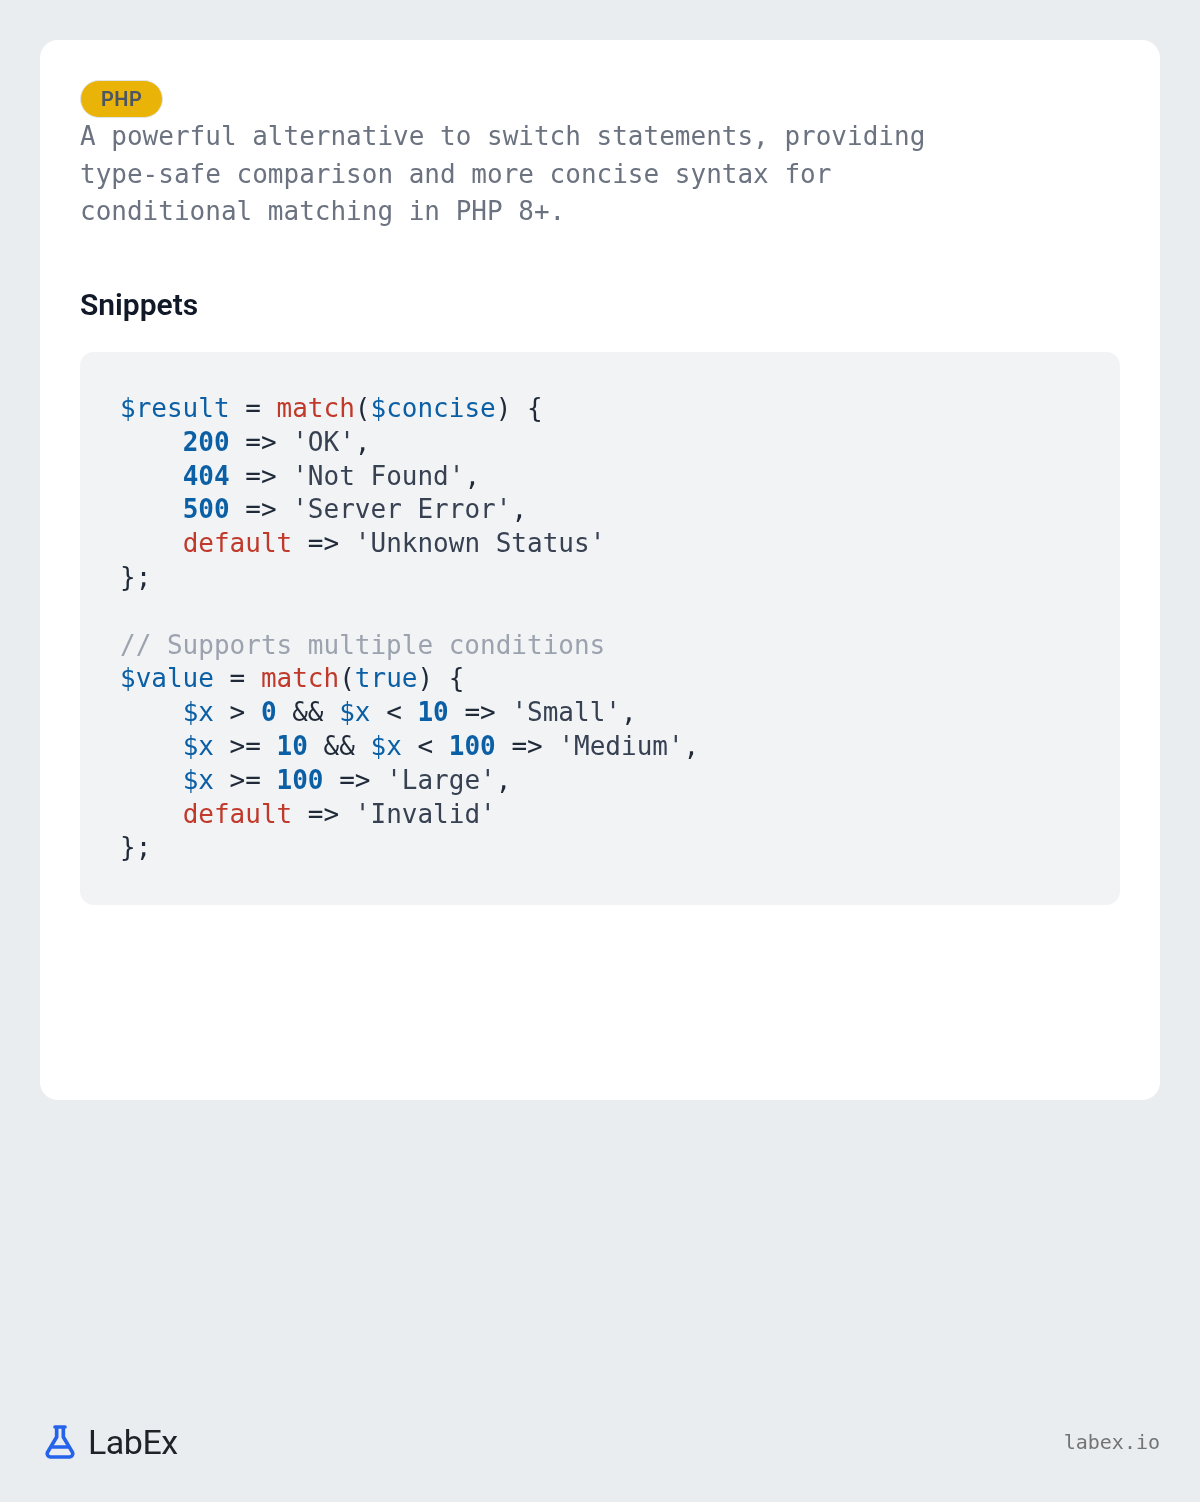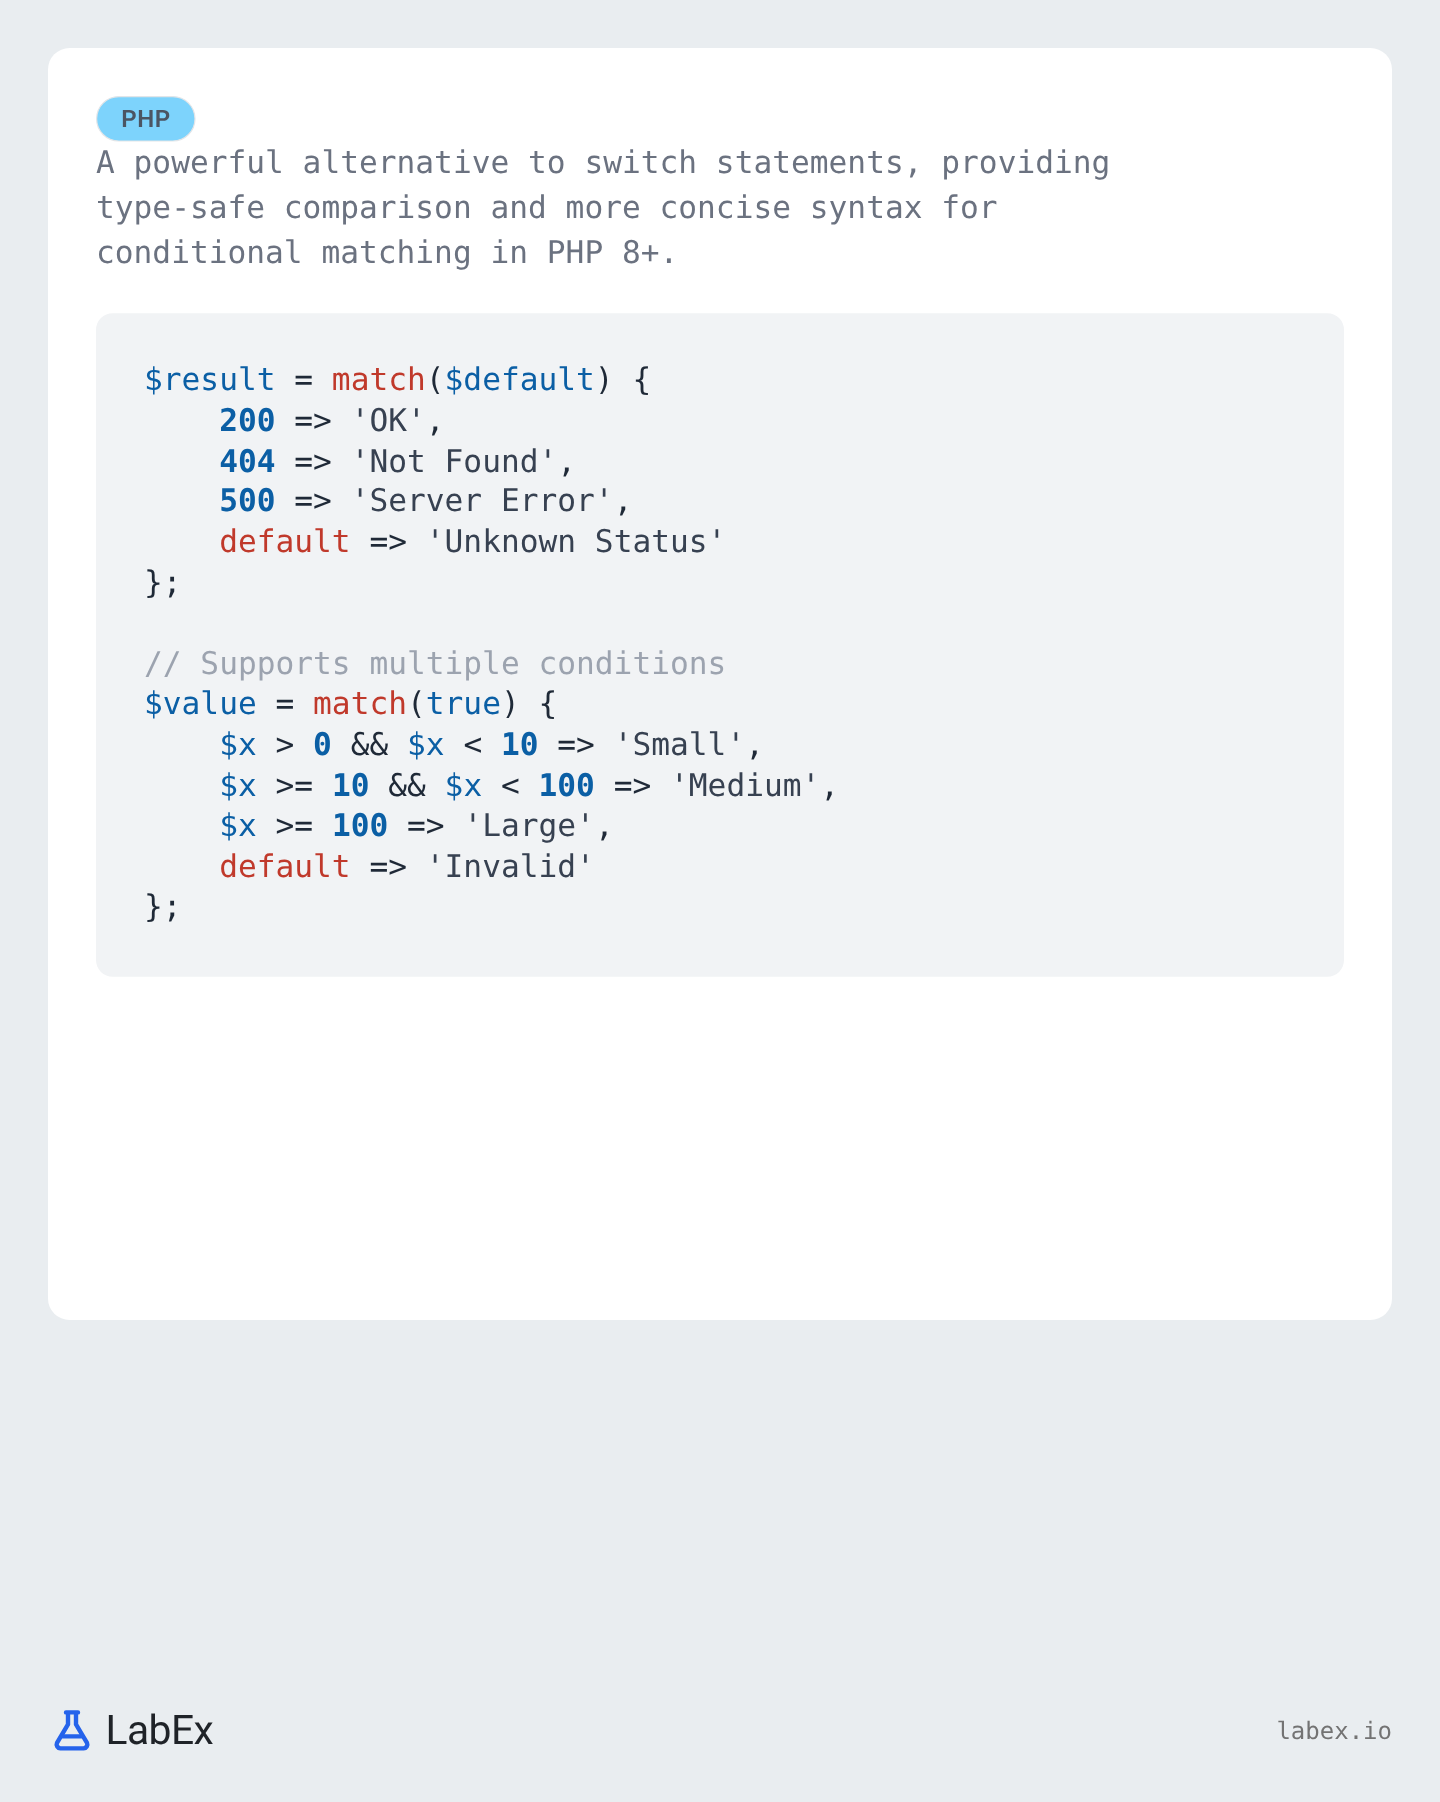--- a/index.html
+++ b/index.html
@@ -16,21 +16,21 @@
 
   .card {
     background: #ffffff;
     border-radius: 18px;
     padding: 40px;
     min-height: 1060px;
   }
 
   .badge {
     display: inline-block;
-    background: #7dd3fc;
+    background: #eab308;
     border: 1px solid #e2e5e8;
     color: #4b5563;
     font-weight: 600;
     font-size: 20px;
     padding: 6px 20px;
     border-radius: 999px;
     letter-spacing: 0.5px;
   }
 
   h1.title {
@@ -114,22 +114,23 @@
 </head>
 <body>
 
 <div class="card">
 
   <span class="badge">PHP</span>
 
 
   <p class="description">A powerful alternative to switch statements, providing type-safe comparison and more concise syntax for conditional matching in PHP 8+.</p>
 
+  <h2 class="section-heading">Snippets</h2>
 
-  <div class="code-block"><span class="var">$result</span><span> = </span><span class="kw">match</span><span>(</span><span class="var">$default</span><span>) {</span>
+  <div class="code-block"><span class="var">$result</span><span> = </span><span class="kw">match</span><span>(</span><span class="var">$concise</span><span>) {</span>
 <span>    </span><span class="num">200</span><span> =&gt; </span><span class="str">'OK'</span><span>,</span>
 <span>    </span><span class="num">404</span><span> =&gt; </span><span class="str">'Not Found'</span><span>,</span>
 <span>    </span><span class="num">500</span><span> =&gt; </span><span class="str">'Server Error'</span><span>,</span>
 <span>    </span><span class="kw">default</span><span> =&gt; </span><span class="str">'Unknown Status'</span>
 <span>};</span>
 <span> </span>
 <span class="com">// Supports multiple conditions</span>
 <span class="var">$value</span><span> = </span><span class="kw">match</span><span>(</span><span class="bool">true</span><span>) {</span>
 <span>    </span><span class="var">$x</span><span> &gt; </span><span class="num">0</span><span> &amp;&amp; </span><span class="var">$x</span><span> &lt; </span><span class="num">10</span><span> =&gt; </span><span class="str">'Small'</span><span>,</span>
 <span>    </span><span class="var">$x</span><span> &gt;= </span><span class="num">10</span><span> &amp;&amp; </span><span class="var">$x</span><span> &lt; </span><span class="num">100</span><span> =&gt; </span><span class="str">'Medium'</span><span>,</span>

